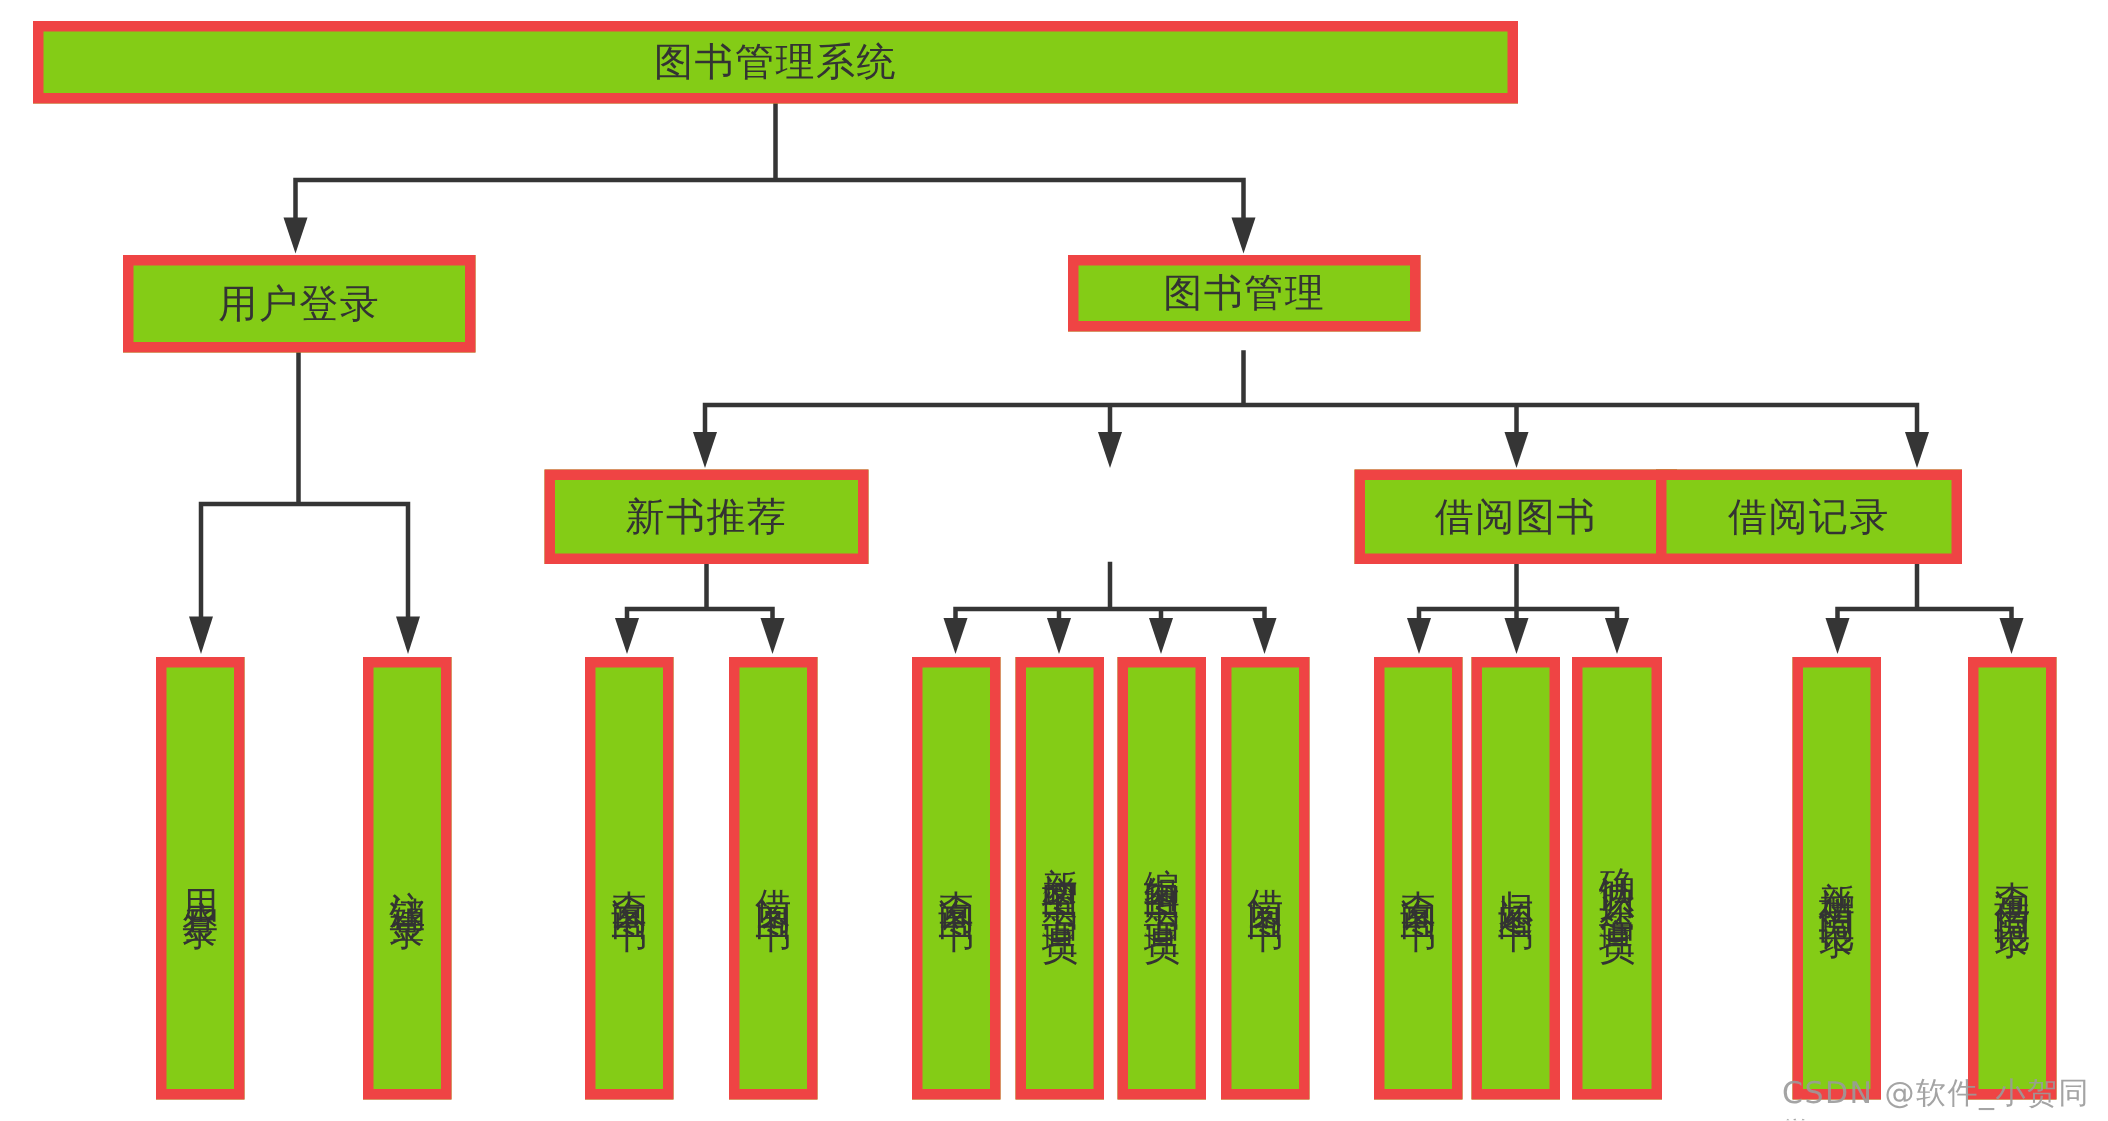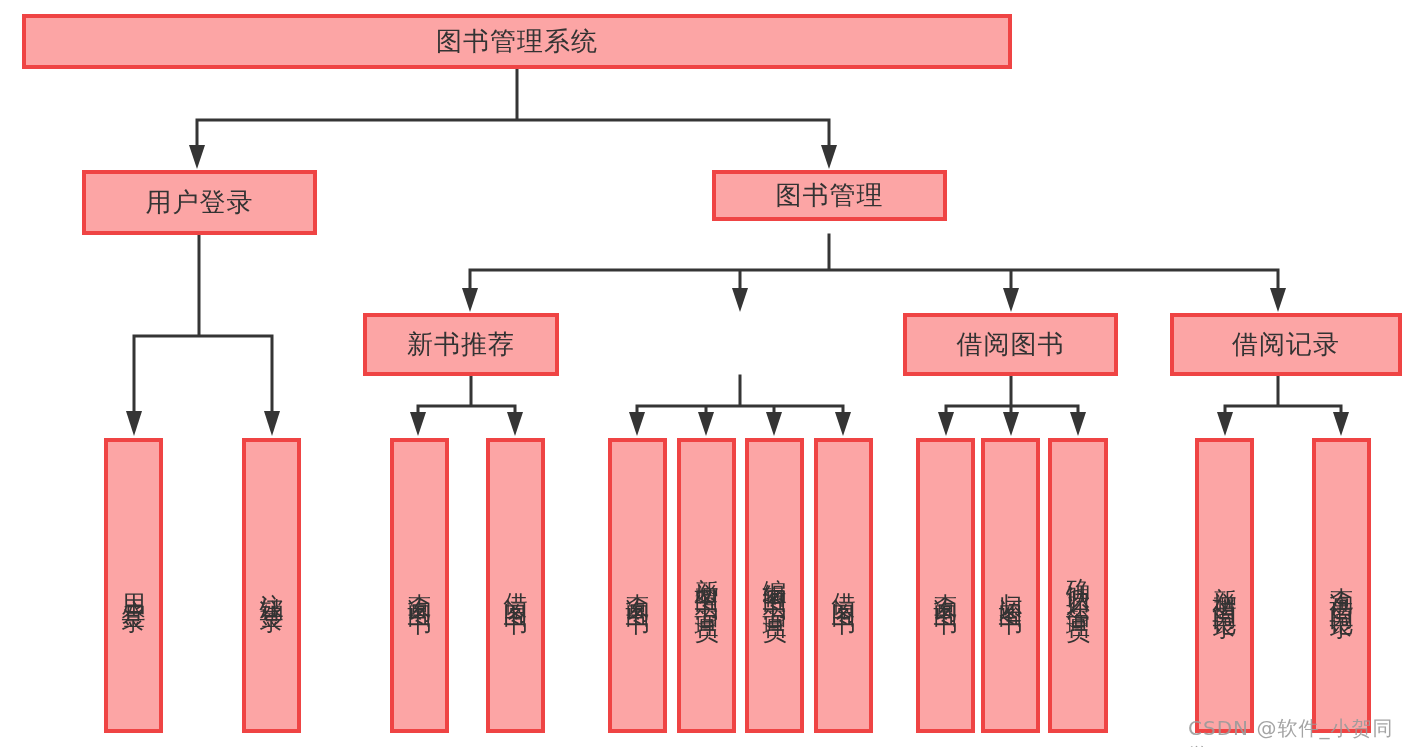--- a/index.html
+++ b/index.html
@@ -4,38 +4,38 @@
 <style>
   html,body{margin:0;padding:0;background:#fff;}
   .stage{
     position:relative;width:1405px;height:747px;background:#fff;overflow:hidden;
     font-family:"DejaVu Sans","Liberation Sans",sans-serif;color:#333;
   }
   .wires{position:absolute;left:0;top:0;z-index:1;}
   .wire{stroke:#353535;stroke-width:3;fill:none;stroke-linecap:square;}
   .arrow{fill:#353535;stroke:none;}
   .node{
-    position:absolute;box-sizing:border-box;z-index:2;background:#fca5a5;
-    border:4px solid #ef4444;display:flex;align-items:center;justify-content:center;
+    position:absolute;box-sizing:border-box;z-index:2;background:#84cc16;
+    border:7px solid #ef4444;display:flex;align-items:center;justify-content:center;
     white-space:nowrap;
   }
   .h{font-size:26px;letter-spacing:1px;}
   .v{
     writing-mode:vertical-rl;text-orientation:mixed;
     font-size:24px;letter-spacing:6px;line-height:1;
     top:438px;width:59px;height:295px;white-space:normal;
   }
   
   .n-root{left:22px;top:14px;width:990px;height:55px;}
   .n-l2a{left:82px;top:170px;width:235px;height:65px;}
   .n-l2b{left:712px;top:170px;width:235px;height:51px;}
-  .n-l3a{left:363px;top:313px;width:196px;height:63px;}
+  .n-l3a{left:363px;top:313px;width:216px;height:63px;}
   .n-l3b{left:632px;top:313px;width:216px;height:63px;}
   .n-l3c{left:903px;top:313px;width:215px;height:63px;}
-  .n-l3d{left:1170px;top:313px;width:232px;height:63px;}
+  .n-l3d{left:1104px;top:313px;width:204px;height:63px;}
   .n-g1a{left:104px;} .n-g1b{left:242px;}
   .n-g2a{left:390px;} .n-g2b{left:486px;}
   .n-g3a{left:608px;} .n-g3b{left:677px;} .n-g3c{left:745px;} .n-g3d{left:814px;}
   .n-g4a{left:916px;} .n-g4b{left:981px;} .n-g4c{left:1048px;width:60px;}
   .n-g5a{left:1195px;} .n-g5b{left:1312px;}
   .watermark{
     position:absolute;left:1188px;top:715px;z-index:3;
     font-size:20px;letter-spacing:1px;color:#9b9b9b;opacity:.9;
   }
 </style>

